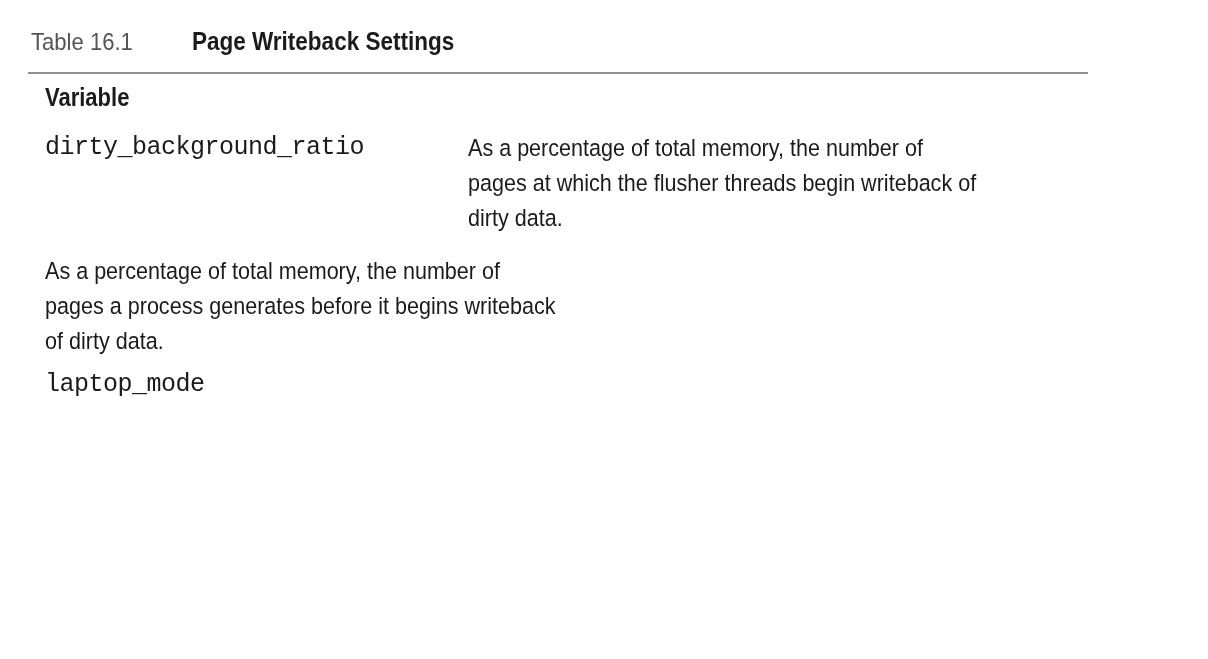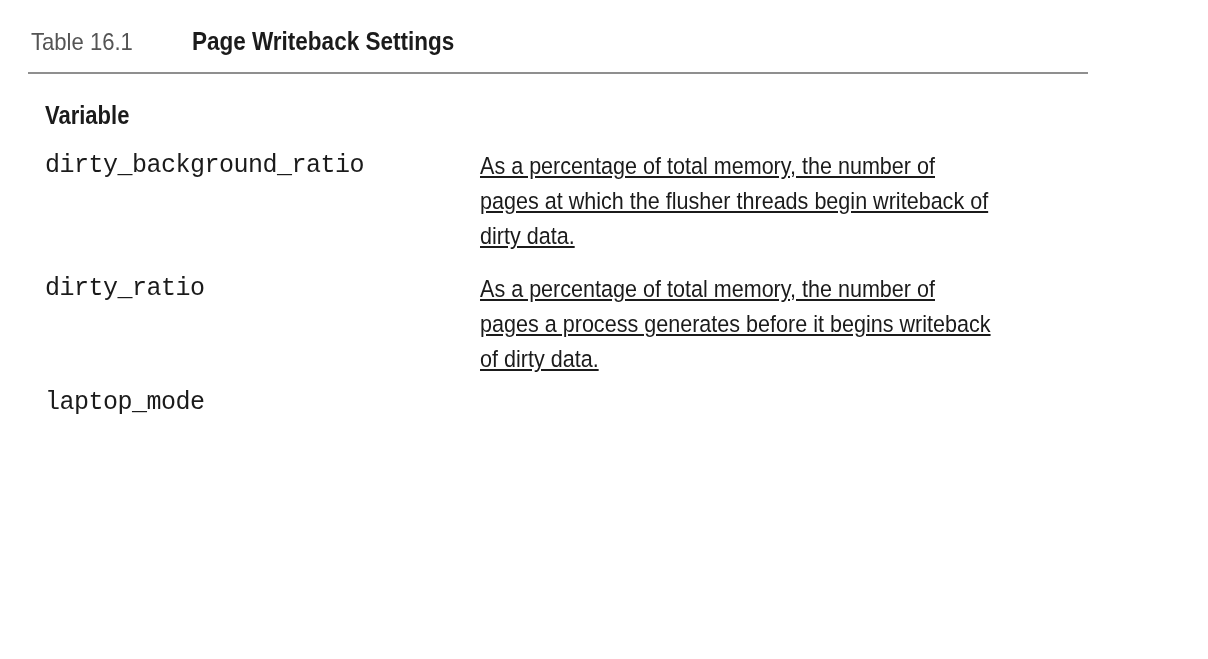--- a/index.html
+++ b/index.html
@@ -29,38 +29,38 @@
   }
   .cap-title{
     display:inline-block;margin-left:50px;
     font-size:25px;font-weight:bold;color:var(--text);
     transform:scaleX(0.9);transform-origin:0 50%;
   }
   
   .rule-top{margin-top:12px;width:1084px;height:2px;background:var(--rule-top);}
   .rule-bottom{margin-top:2px;width:1084px;height:3px;background:var(--rule-bottom);}
   
-  .thead{display:flex;margin-top:24px;line-height:34px;padding-left:17px;}
+  .thead{display:flex;margin-top:6px;line-height:34px;padding-left:17px;}
   .col-var{width:423px;}
   .hdr{
     display:inline-block;
     font-size:25px;font-weight:bold;white-space:nowrap;
     transform:scaleX(0.88);transform-origin:0 50%;
   }
   
   .tbody{margin-top:12px;}
-  .trow{display:flex;padding-left:17px;margin-bottom:9px;gap:12px;}
+  .trow{display:flex;padding-left:17px;margin-bottom:9px;}
   .trow:last-child{margin-bottom:0;flex-direction:column;}
   .cell-var{
     width:423px;flex:0 0 423px;
     font-family:"Liberation Mono","DejaVu Sans Mono",monospace;
     font-size:25px;line-height:35px;white-space:nowrap;
     letter-spacing:-0.5px;
   }
-  .cell-desc{flex:1 1 auto;text-decoration:underline;}
+  .cell-desc{flex:1 1 auto;}
   .dline{
     font-size:24.5px;line-height:35px;white-space:nowrap;
     transform:scaleX(0.88);transform-origin:0 0;
   }
 </style>
 </head>
 <body>
 
 <div class="page">
   <div class="inner">
@@ -80,21 +80,20 @@
     <div class="cell-var">dirty_background_ratio</div>
     <div class="cell-desc">
             <div class="dline"><span>As a percentage of total memory, the number of</span></div>
             <div class="dline"><span>pages at which the flusher threads begin writeback of</span></div>
             <div class="dline"><span>dirty data.</span></div>
           </div>
   </div>
         <div class="trow">
   </div>
         <div class="trow">
-    <div class="cell-var">dirty_ratio</div>
     <div class="cell-desc">
             <div class="dline"><span>As a percentage of total memory, the number of</span></div>
             <div class="dline"><span>pages a process generates before it begins writeback</span></div>
             <div class="dline"><span>of dirty data.</span></div>
           </div>
   </div>
         <div class="trow">
     <div class="cell-var">laptop_mode</div>
   </div>
       </div>

